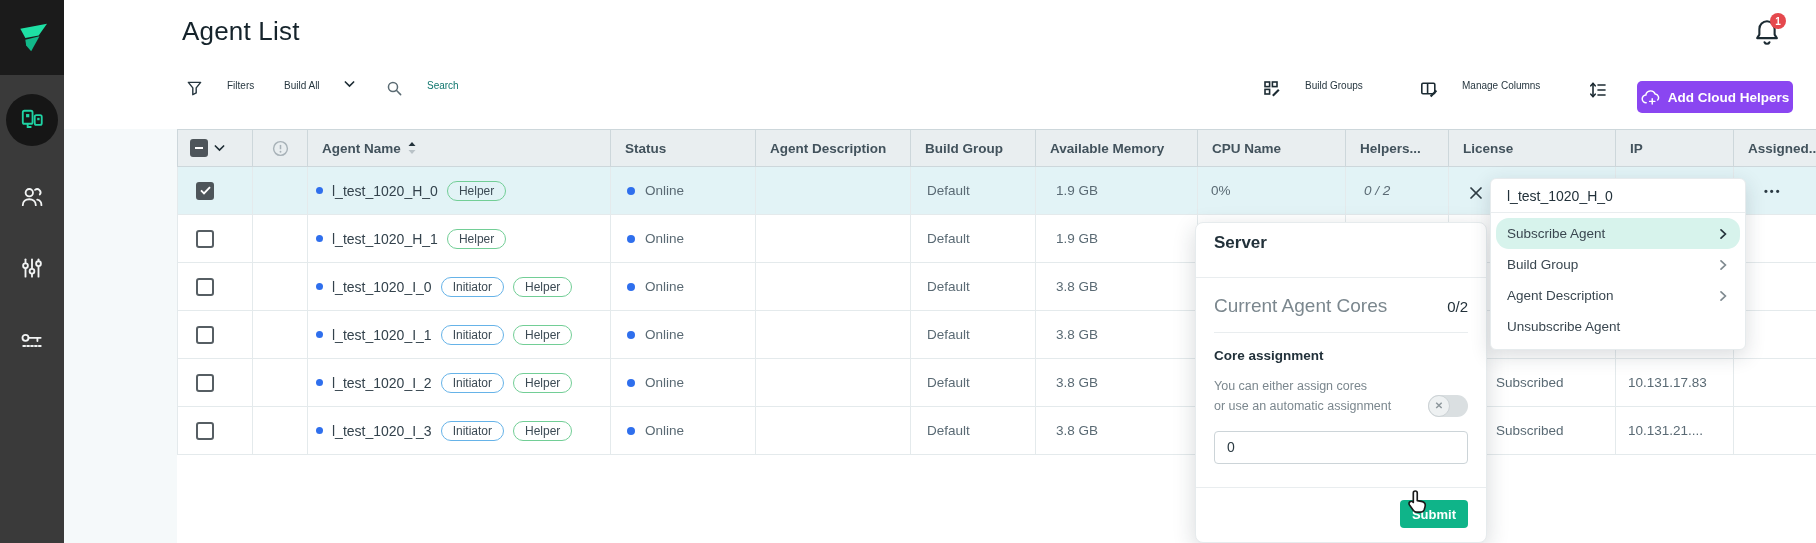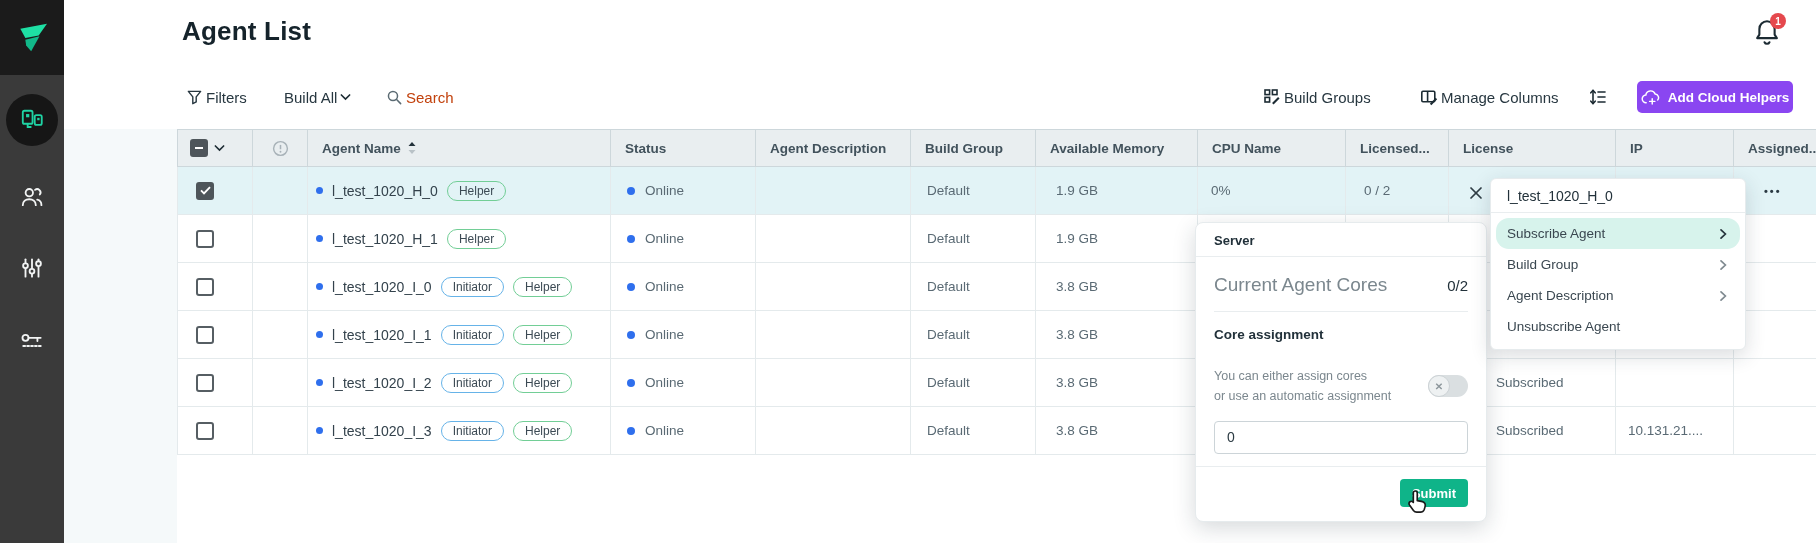--- a/index.html
+++ b/index.html
@@ -10,66 +10,66 @@
     --cols: 75px 55px 303px 145px 155px 125px 162px 148px 103px 167px 118px 183px;
   }
   
   .sidebar { position:absolute; left:0; top:0; width:64px; height:543px; background:#3a3a3a; z-index:5; }
   .logo-block { width:64px; height:75px; background:#1b1b1b; display:flex; align-items:center; justify-content:center; }
   .side-item { position:absolute; left:0; width:64px; height:56px; display:flex; align-items:center; justify-content:center; cursor:pointer; }
   .side-item .active-circle { width:52px; height:52px; border-radius:50%; background:#161616; display:flex; align-items:center; justify-content:center; }
   
   .gutter { position:absolute; left:64px; top:129px; width:113px; height:414px; background:#f5f9fa; }
   
-  .page-title { position:absolute; left:182px; top:16px; font-size:26px; font-weight:700; color:#15232b; letter-spacing:.2px; }
+  .page-title { position:absolute; left:182px; top:16px; font-size:26px; font-weight:400; color:#15232b; letter-spacing:.2px; }
   .bell-wrap { position:absolute; left:1752px; top:17px; width:40px; height:40px; cursor:pointer; }
   .bell-badge { position:absolute; left:18px; top:-4px; min-width:16px; height:16px; border-radius:8px; background:#e5484d;
     color:#fff; font-size:10px; font-weight:700; display:flex; align-items:center; justify-content:center; padding:0 4px; }
   
-  .tbtn { position:absolute; top:80px; height:34px; display:flex; align-items:center; gap:3px; font-size:15px; color:#273740; cursor:pointer; white-space:nowrap; }
-  .tbtn.gray { color:#c2410c; }
+  .tbtn { position:absolute; top:80px; height:34px; display:flex; gap:24px; font-size:10px; color:#273740; cursor:pointer; white-space:nowrap; }
+  .tbtn.gray { color:#0f766e; }
   .add-helpers-btn { position:absolute; left:1637px; top:81px; width:156px; height:32px; border:none; border-radius:5px;
     background:#8a46f1; color:#fff; font-family:inherit; font-size:13.5px; font-weight:700; display:flex; align-items:center; justify-content:center; gap:8px; cursor:pointer; }
   
   .table { position:absolute; left:177px; top:129px; width:1739px; }
   .header-row { display:grid; grid-template-columns:var(--cols); height:38px; background:#e9eef0;
     border-top:1px solid #cdd7db; border-bottom:1px solid #cdd7db; border-left:1px solid #cdd7db; }
   .th { display:flex; align-items:center; padding-left:14px; font-size:13.5px; font-weight:700; color:#42525c;
     border-right:1px solid #cdd7db; overflow:hidden; white-space:nowrap; gap:6px; }
   .body-row { display:grid; grid-template-columns:var(--cols); height:48px; background:#fff;
     border-bottom:1px solid #e4eaec; border-left:1px solid #e4eaec; }
   .body-row.selected { background:#e2f3f6; }
   .td { display:flex; align-items:center; padding-left:16px; font-size:13.5px; color:#5a6a74;
     border-right:1px solid #e4eaec; overflow:hidden; white-space:nowrap; }
   .td.td-name { padding-left:8px; gap:9px; }
   .td.td-mem { padding-left:20px; }
   .td.td-cpu { padding-left:13px; }
-  .td.td-licensed { padding-left:18px; }
+  .td.td-licensed { padding-left:18px;font-style:italic; }
   .td.td-license { padding-left:47px; }
   .td.td-ip { padding-left:12px; }
   .td.td-assigned { padding-left:30px; color:#2a3942; font-weight:700; letter-spacing:2px; font-size:11px; }
   .agent-name { font-size:14px; font-weight:500; color:#33424c; }
   .dot { width:7px; height:7px; border-radius:50%; background:#2f6fed; flex:0 0 auto; }
   .status-dot { width:8px; height:8px; border-radius:50%; background:#2f6fed; margin-right:10px; flex:0 0 auto; }
   .badge { border:1.5px solid; border-radius:11px; padding:2px 11px; font-size:12px; color:#3c4a54; background:transparent; }
   .badge.helper { border-color:#72ce96; }
   .badge.initiator { border-color:#66b3e8; }
   .checkbox { width:18px; height:18px; border-radius:3px; border:2px solid #565e63; background:#fff; display:flex; align-items:center; justify-content:center; cursor:pointer; flex:0 0 auto; }
   .checkbox.filled { background:#4e555a; border-color:#4e555a; }
   
   .popup { position:absolute; left:1195px; top:222px; width:292px; background:#fff; border:1px solid #e6ebed; border-radius:8px;
     box-shadow:0 6px 22px rgba(30,45,55,.18); z-index:10; }
-  .popup-header { padding:10px 18px 8px; font-size:13px; font-weight:700; color:#22313a; border-bottom:1px solid #e9edef; }
+  .popup-header { padding:10px 18px 24px; font-size:17px; font-weight:700; color:#22313a; border-bottom:1px solid #e9edef; }
   .popup-body { padding:0 18px; height:209px; }
   .cores-row { display:flex; justify-content:space-between; align-items:center; padding:17px 0 15px; }
   .cores-label { font-size:19px; color:#7b878e; }
   .cores-value { font-size:15px; color:#22313a; font-weight:500; }
   .inset-divider { border-top:1px solid #e9edef; }
   .section-title { margin-top:15px; font-size:13.5px; font-weight:700; color:#22313a; }
-  .assign-row { display:flex; align-items:center; margin-top:24px; gap:8px; }
+  .assign-row { display:flex; align-items:flex-end; margin-top:13px; gap:8px; }
   .assign-desc { flex:1; font-size:12.5px; color:#7b878e; line-height:1.62; }
   .toggle { position:relative; width:40px; height:22px; border-radius:11px; background:#dadfe1; flex:0 0 auto; cursor:pointer; }
   .toggle .knob { position:absolute; left:0; top:0; width:22px; height:22px; border-radius:50%; background:#eef1f2; border:1px solid #ccd2d5;
     display:flex; align-items:center; justify-content:center; font-size:10px; color:#8d979c; font-weight:700; }
   .core-input { margin-top:14px; width:100%; height:33px; border:1px solid #ccd4d8; border-radius:4px; background:#fff;
     font-family:inherit; font-size:14px; color:#2b3a42; padding:0 12px; }
   .popup-footer { border-top:1px solid #e9edef; padding:12px 18px 14px; text-align:right; }
   .submit-btn { height:28px; padding:0 12px; border:none; border-radius:4px; background:#0fb489; color:#fff; font-family:inherit; font-size:13px; font-weight:700; cursor:pointer; }
   
   .ctx-menu { position:absolute; left:1490px; top:178px; width:256px; background:#fff; border:1px solid #e6ebed; border-radius:6px;
@@ -246,21 +246,21 @@
         <div class="th">
           <span>Build Group</span>
         </div>
         <div class="th">
           <span>Available Memory</span>
         </div>
         <div class="th">
           <span>CPU Name</span>
         </div>
         <div class="th">
-          <span>Licensed...</span>
+          <span>Helpers...</span>
         </div>
         <div class="th">
           <span>License</span>
         </div>
         <div class="th">
           <span>IP</span>
         </div>
         <div class="th">
           <span>Assigned...</span>
         </div>
@@ -378,20 +378,21 @@
           <div class="td ">
             <div class="status-dot"></div>
             <span>Online</span>
           </div>
           <div class="td "></div>
           <div class="td ">Default</div>
           <div class="td td-mem">3.8 GB</div>
           <div class="td td-cpu"></div>
           <div class="td td-licensed"></div>
           <div class="td td-license">Subscribed</div>
+          <div class="td td-ip">10.131.17.83</div>
           <div class="td td-assigned"></div>
         </div>
         <div class="body-row">
           <div class="td " style="padding-left: 18px;">
             <div class="checkbox"></div>
           </div>
           <div class="td "></div>
           <div class="td td-name">
             <div class="dot"></div>
             <span class="agent-name">l_test_1020_I_3</span>

